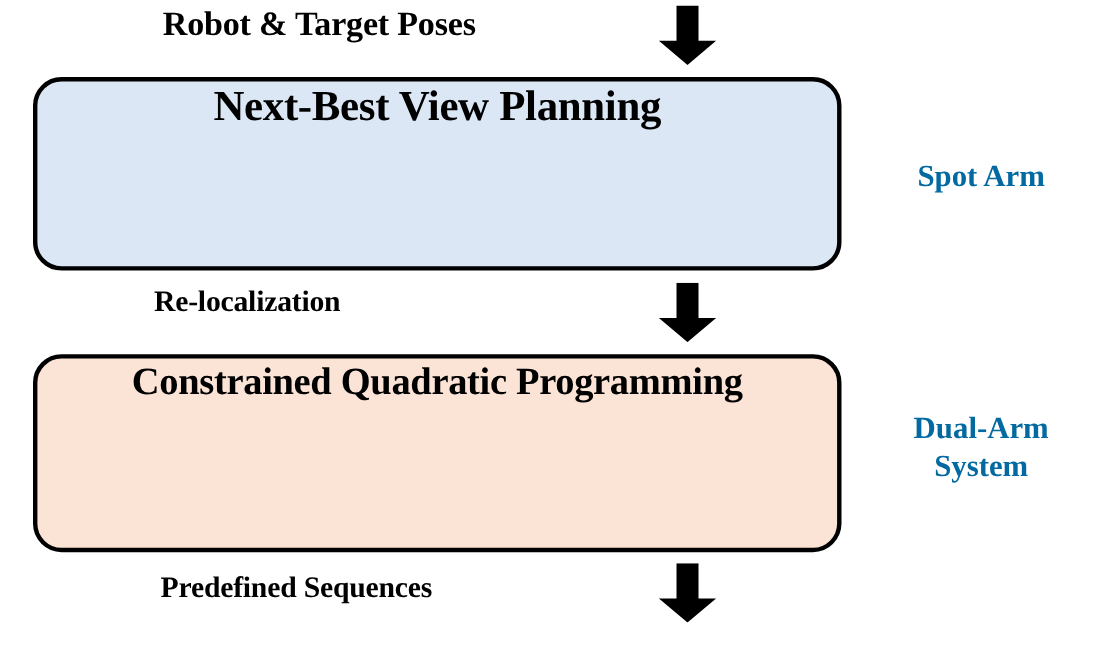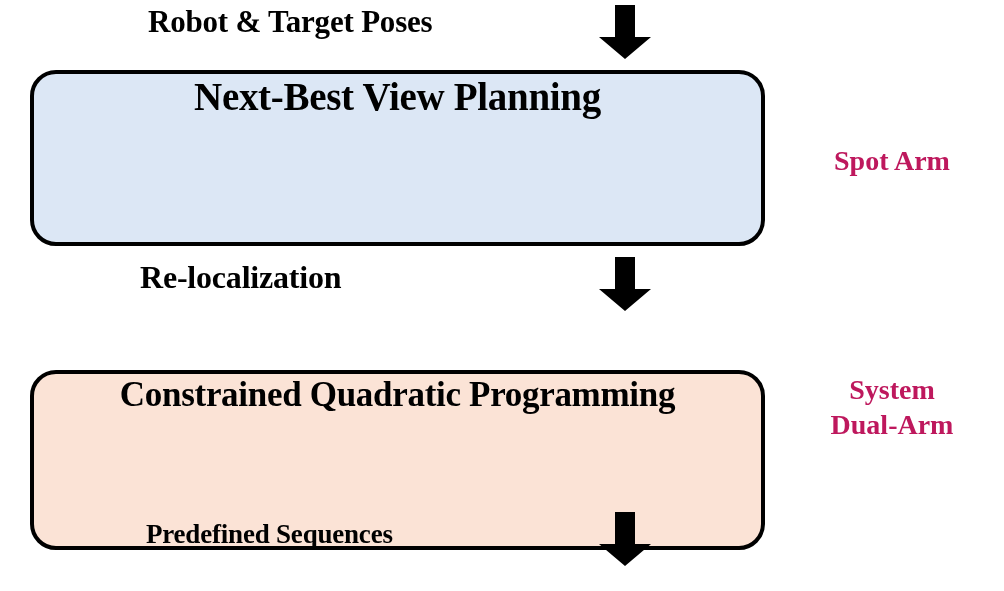--- a/index.html
+++ b/index.html
@@ -26,33 +26,33 @@
     letter-spacing: -0.2px;
   }
   #label-robot-target-poses {
     left: 148px;
     top: 6px;
     font-size: 31px;
   }
   #label-relocalization {
     left: 140px;
     top: 261px;
-    font-size: 32px;
+    font-size: 27px;
   }
   #label-predefined-sequences {
     left: 146px;
     top: 521px;
     font-size: 27px;
   }
 
   
   .side-label {
     position: absolute;
     font-weight: bold;
-    color: #be185d;
+    color: #0369a1;
     font-size: 28px;
     line-height: 1.26;
     text-align: center;
     width: 224px;
   }
   #side-label-spot-arm {
     left: 780px;
     top: 143px;
   }
   #side-label-dual-arm-system {
@@ -75,21 +75,20 @@
   }
   #box-next-best-view-planning {
     top: 70px;
     height: 176px;
     background: #dce7f5;
   }
   #box-constrained-qp {
     top: 322px;
     height: 180px;
     background: #fbe3d6;
-    margin-top: 48px;
   }
   .box-text {
     font-weight: bold;
     color: #000000;
     line-height: 1.18;
     letter-spacing: -0.3px;
   }
   #box-text-nbv {
     font-size: 39px;
   }
@@ -134,22 +133,22 @@
     </svg>
   </div>
 
   <div class="process-box" id="box-constrained-qp">
     <div class="box-text" id="box-text-cqp">
       <div>Constrained Quadratic Programming</div>
     </div>
   </div>
 
   <div class="side-label" id="side-label-dual-arm-system">
+    <div>Dual-Arm</div>
     <div>System</div>
-    <div>Dual-Arm</div>
   </div>
 
   <div class="edge-label" id="label-predefined-sequences">Predefined Sequences</div>
 
   <div class="arrow-down" id="arrow-bottom">
     <svg width="52" height="54" viewBox="0 0 52 54" xmlns="http://www.w3.org/2000/svg">
       <polygon points="16,0 36,0 36,32 52,32 26,54 0,32 16,32" fill="#000000"></polygon>
     </svg>
   </div>
 

